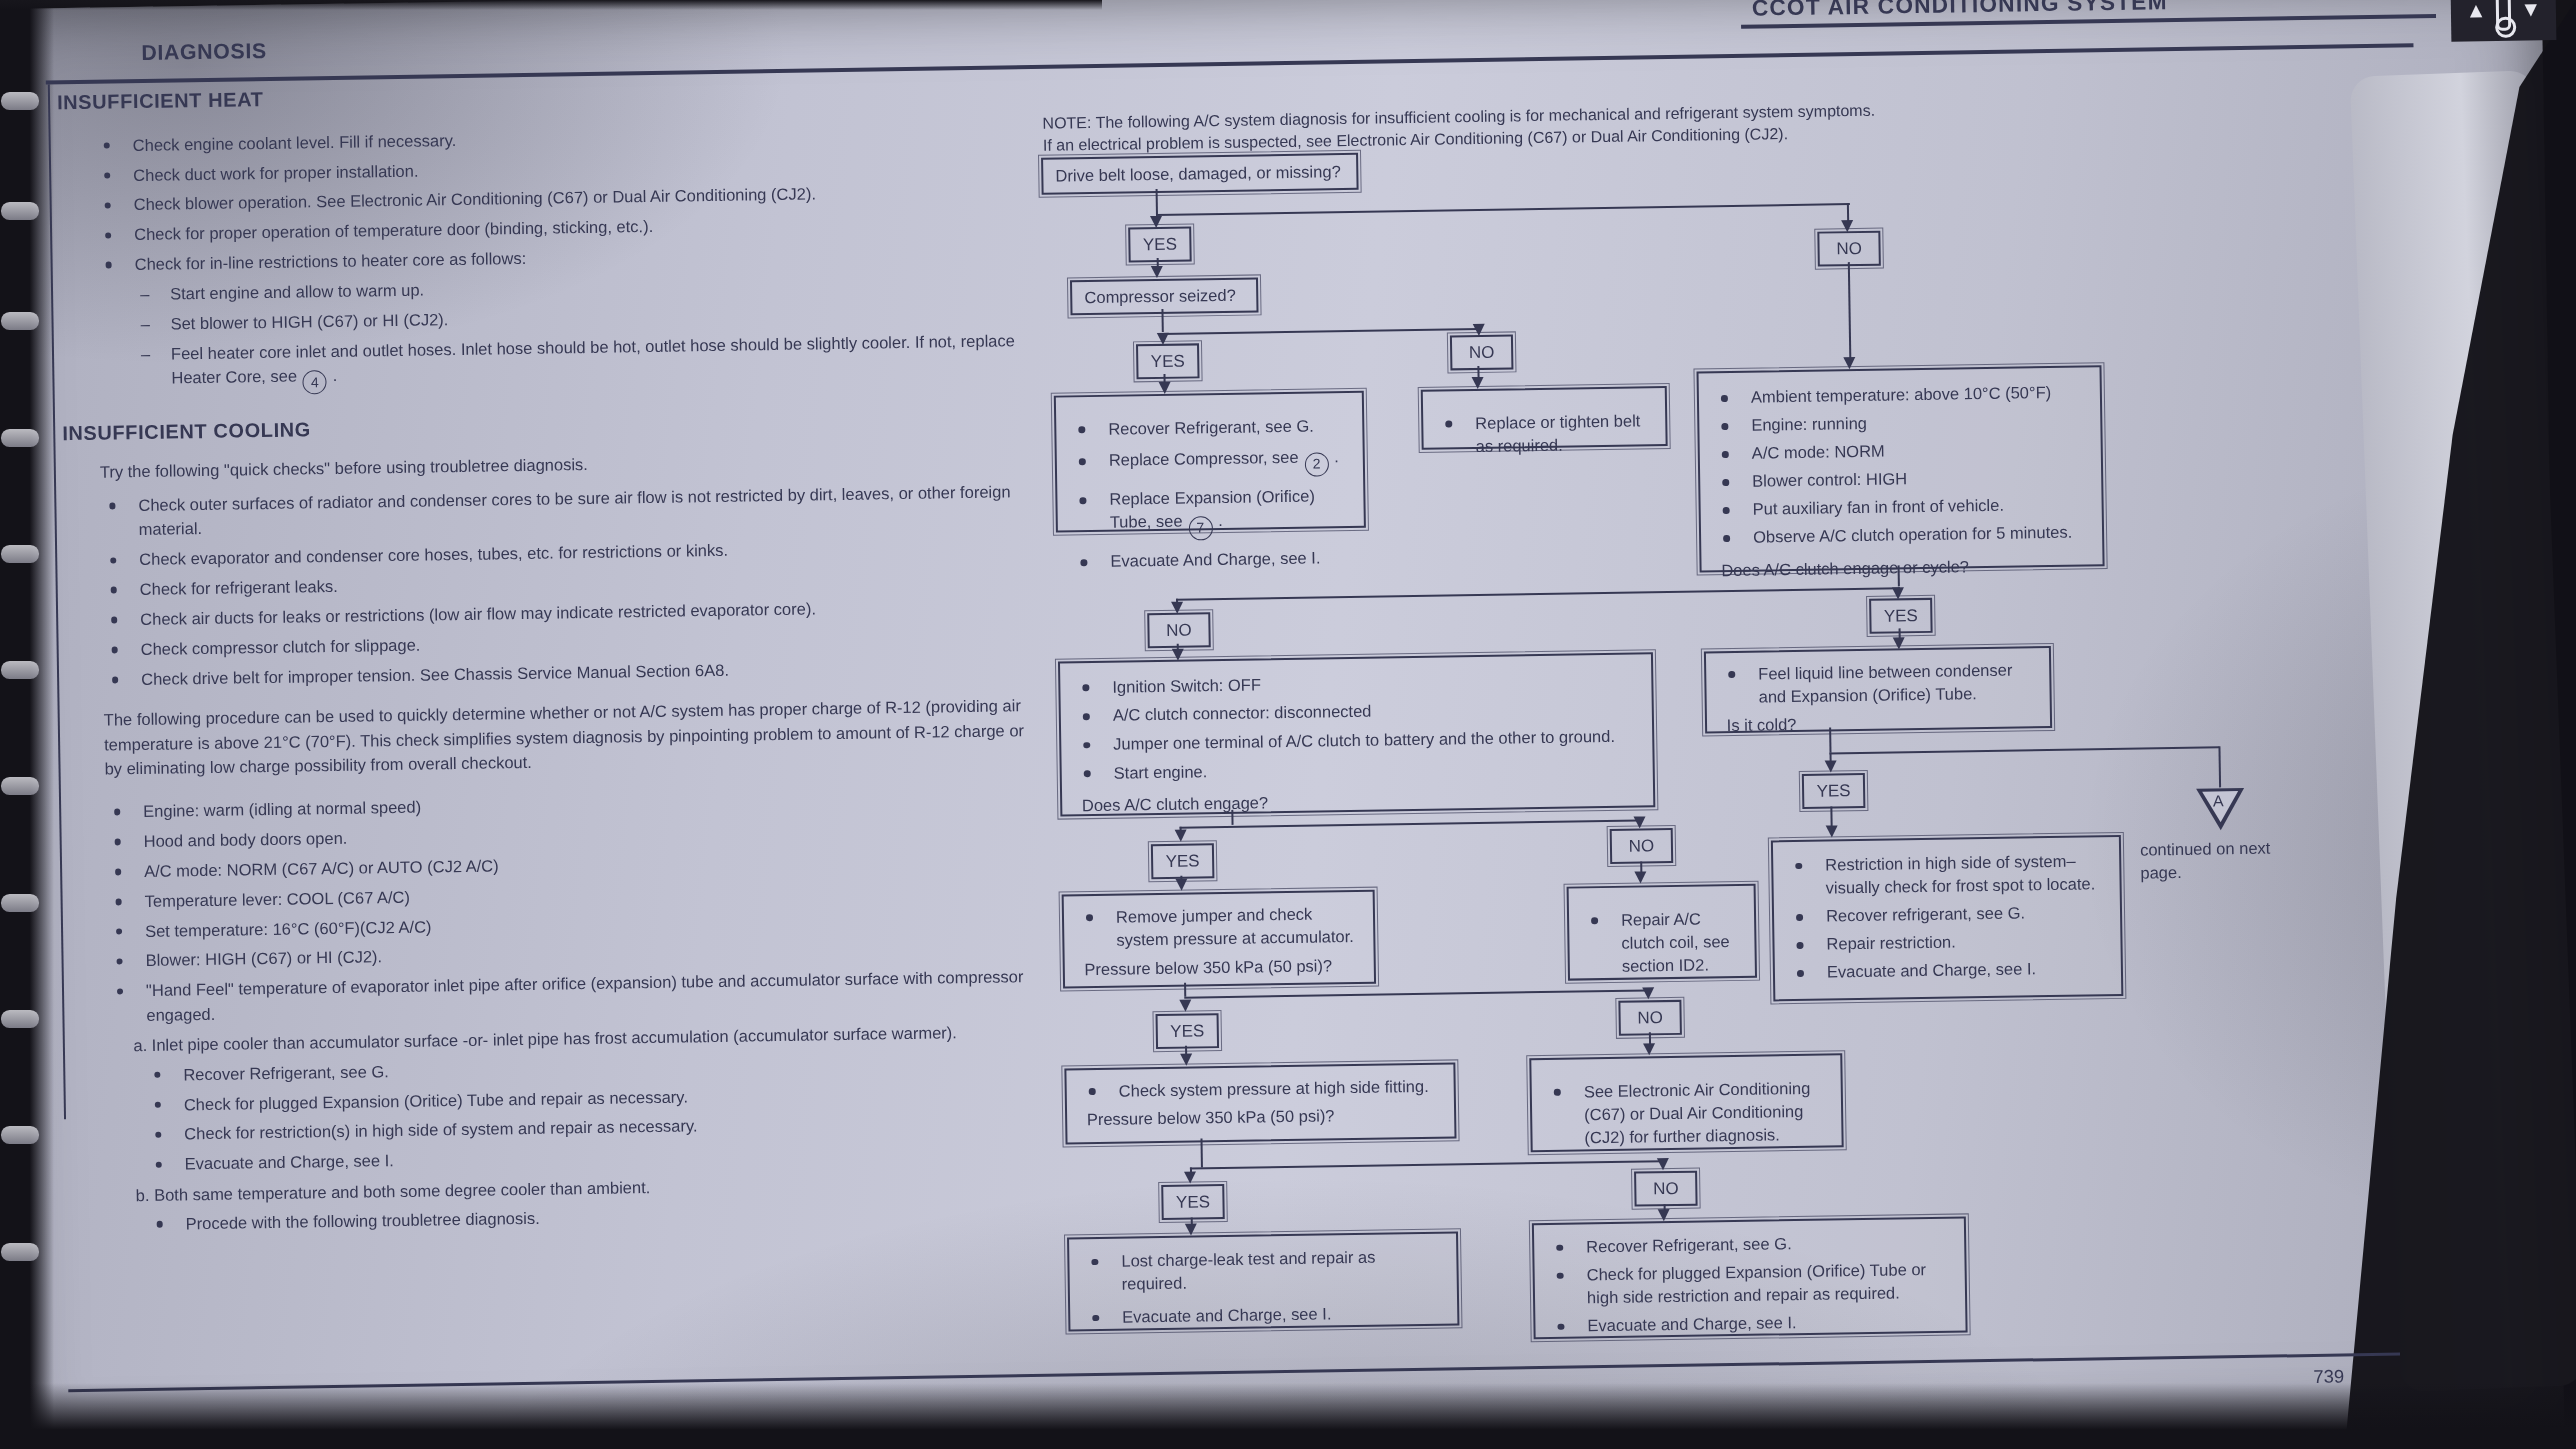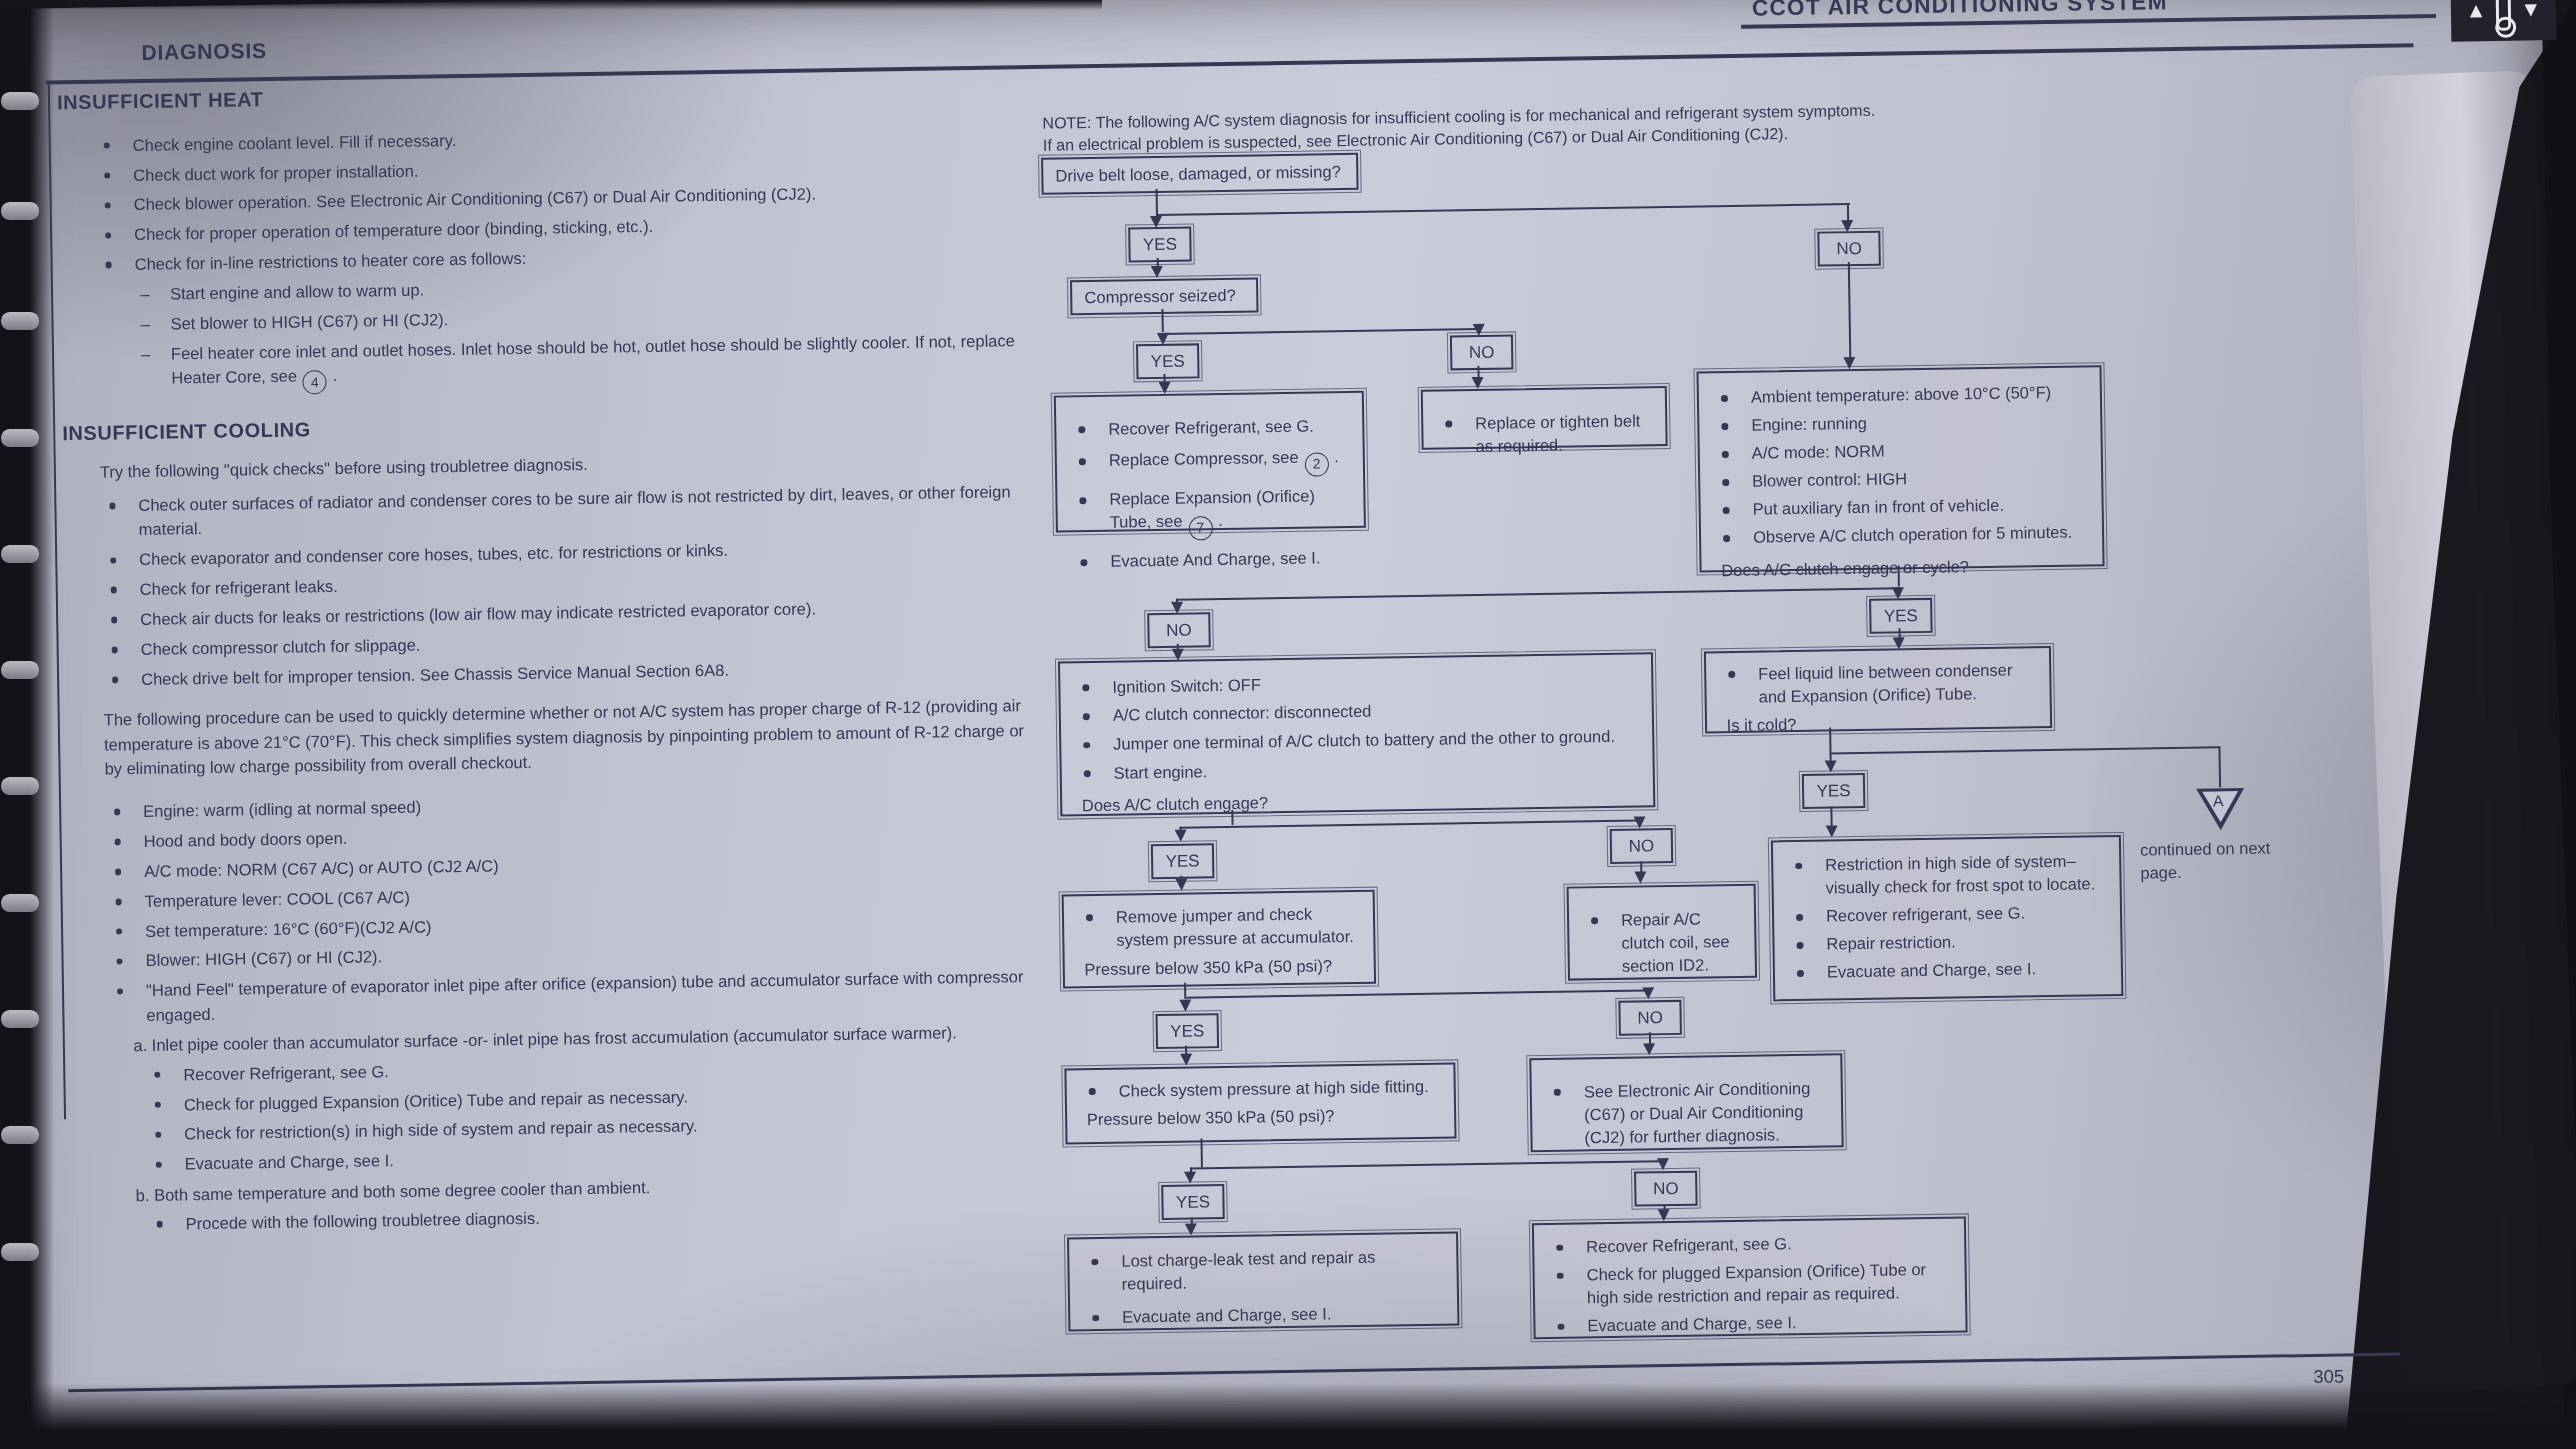--- a/index.html
+++ b/index.html
@@ -122,21 +122,21 @@
   <div class="hdr-rule"></div>
   <div class="tab-icon">
     <span class="arr">▲</span>
     <span class="therm"></span>
     <span class="arr">▼</span>
   </div>
   <div class="diagnosis">DIAGNOSIS</div>
   <div class="top-rule"></div>
   <div class="left-border"></div>
   <div class="bottom-rule"></div>
-  <div class="page-num">305</div>
+  <div class="page-num">739</div>
 
   <div class="left-col">
     <div class="sec-h">INSUFFICIENT HEAT</div>
     <ul class="blist">
       <li><span class="dot"></span><span>Check engine coolant level. Fill if necessary.</span></li>
       <li><span class="dot"></span><span>Check duct work for proper installation.</span></li>
       <li><span class="dot"></span><span>Check blower operation. See Electronic Air Conditioning (C67) or Dual Air Conditioning (CJ2).</span></li>
       <li><span class="dot"></span><span>Check for proper operation of temperature door (binding, sticking, etc.).</span></li>
       <li><span class="dot"></span><span>Check for in-line restrictions to heater core as follows:</span></li>
     </ul>

